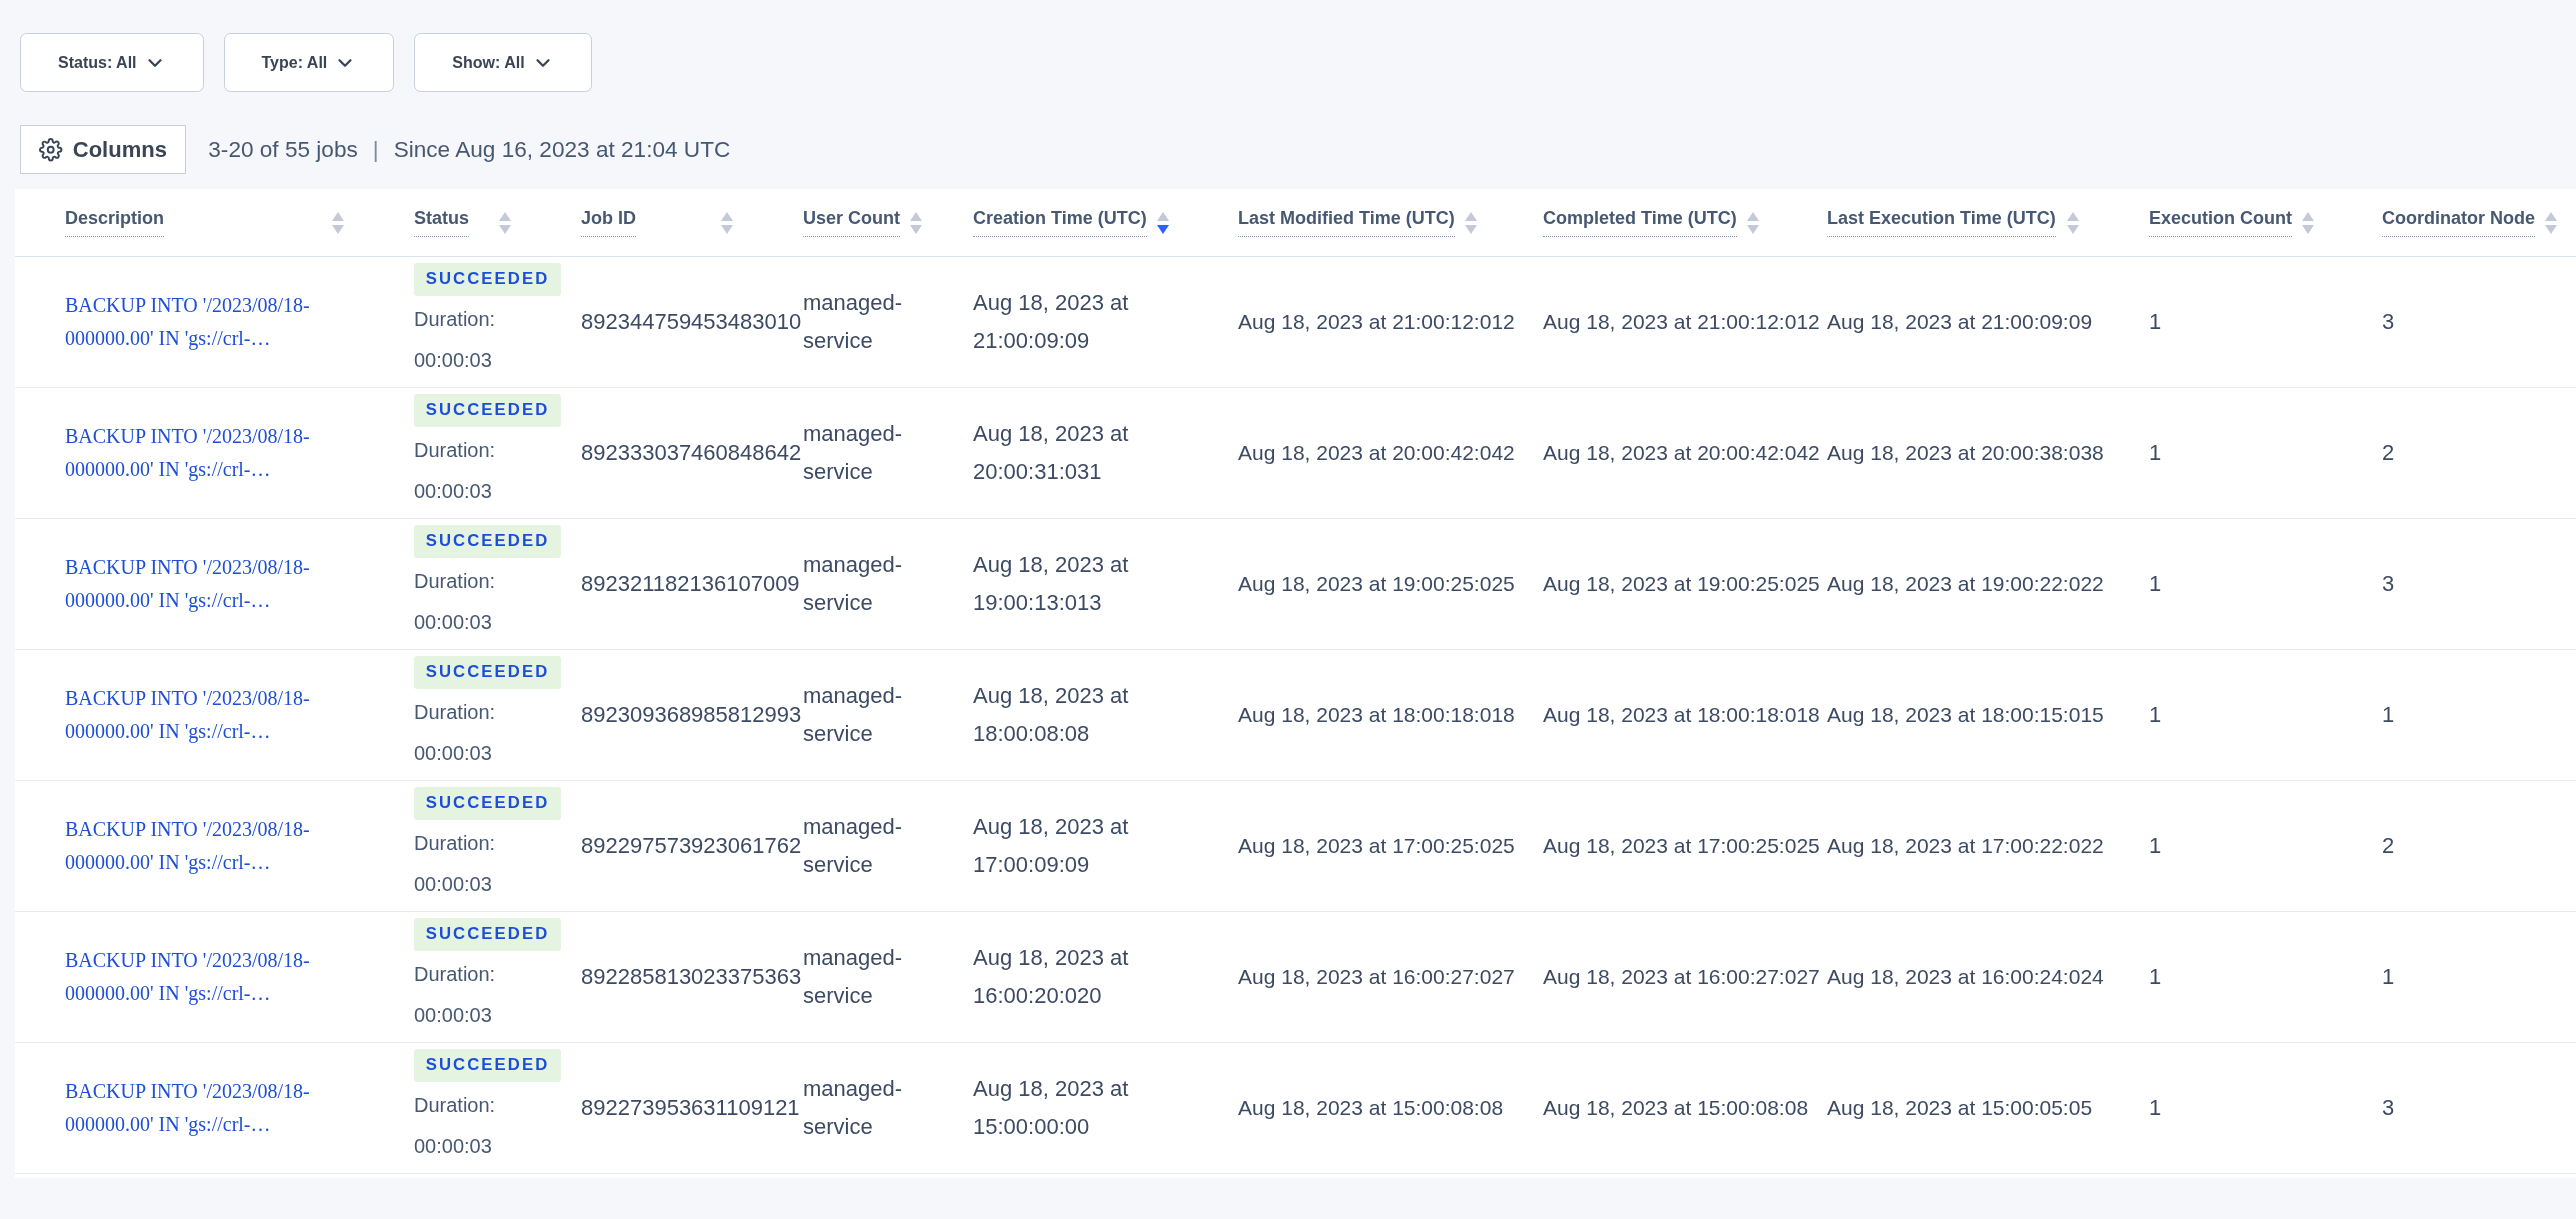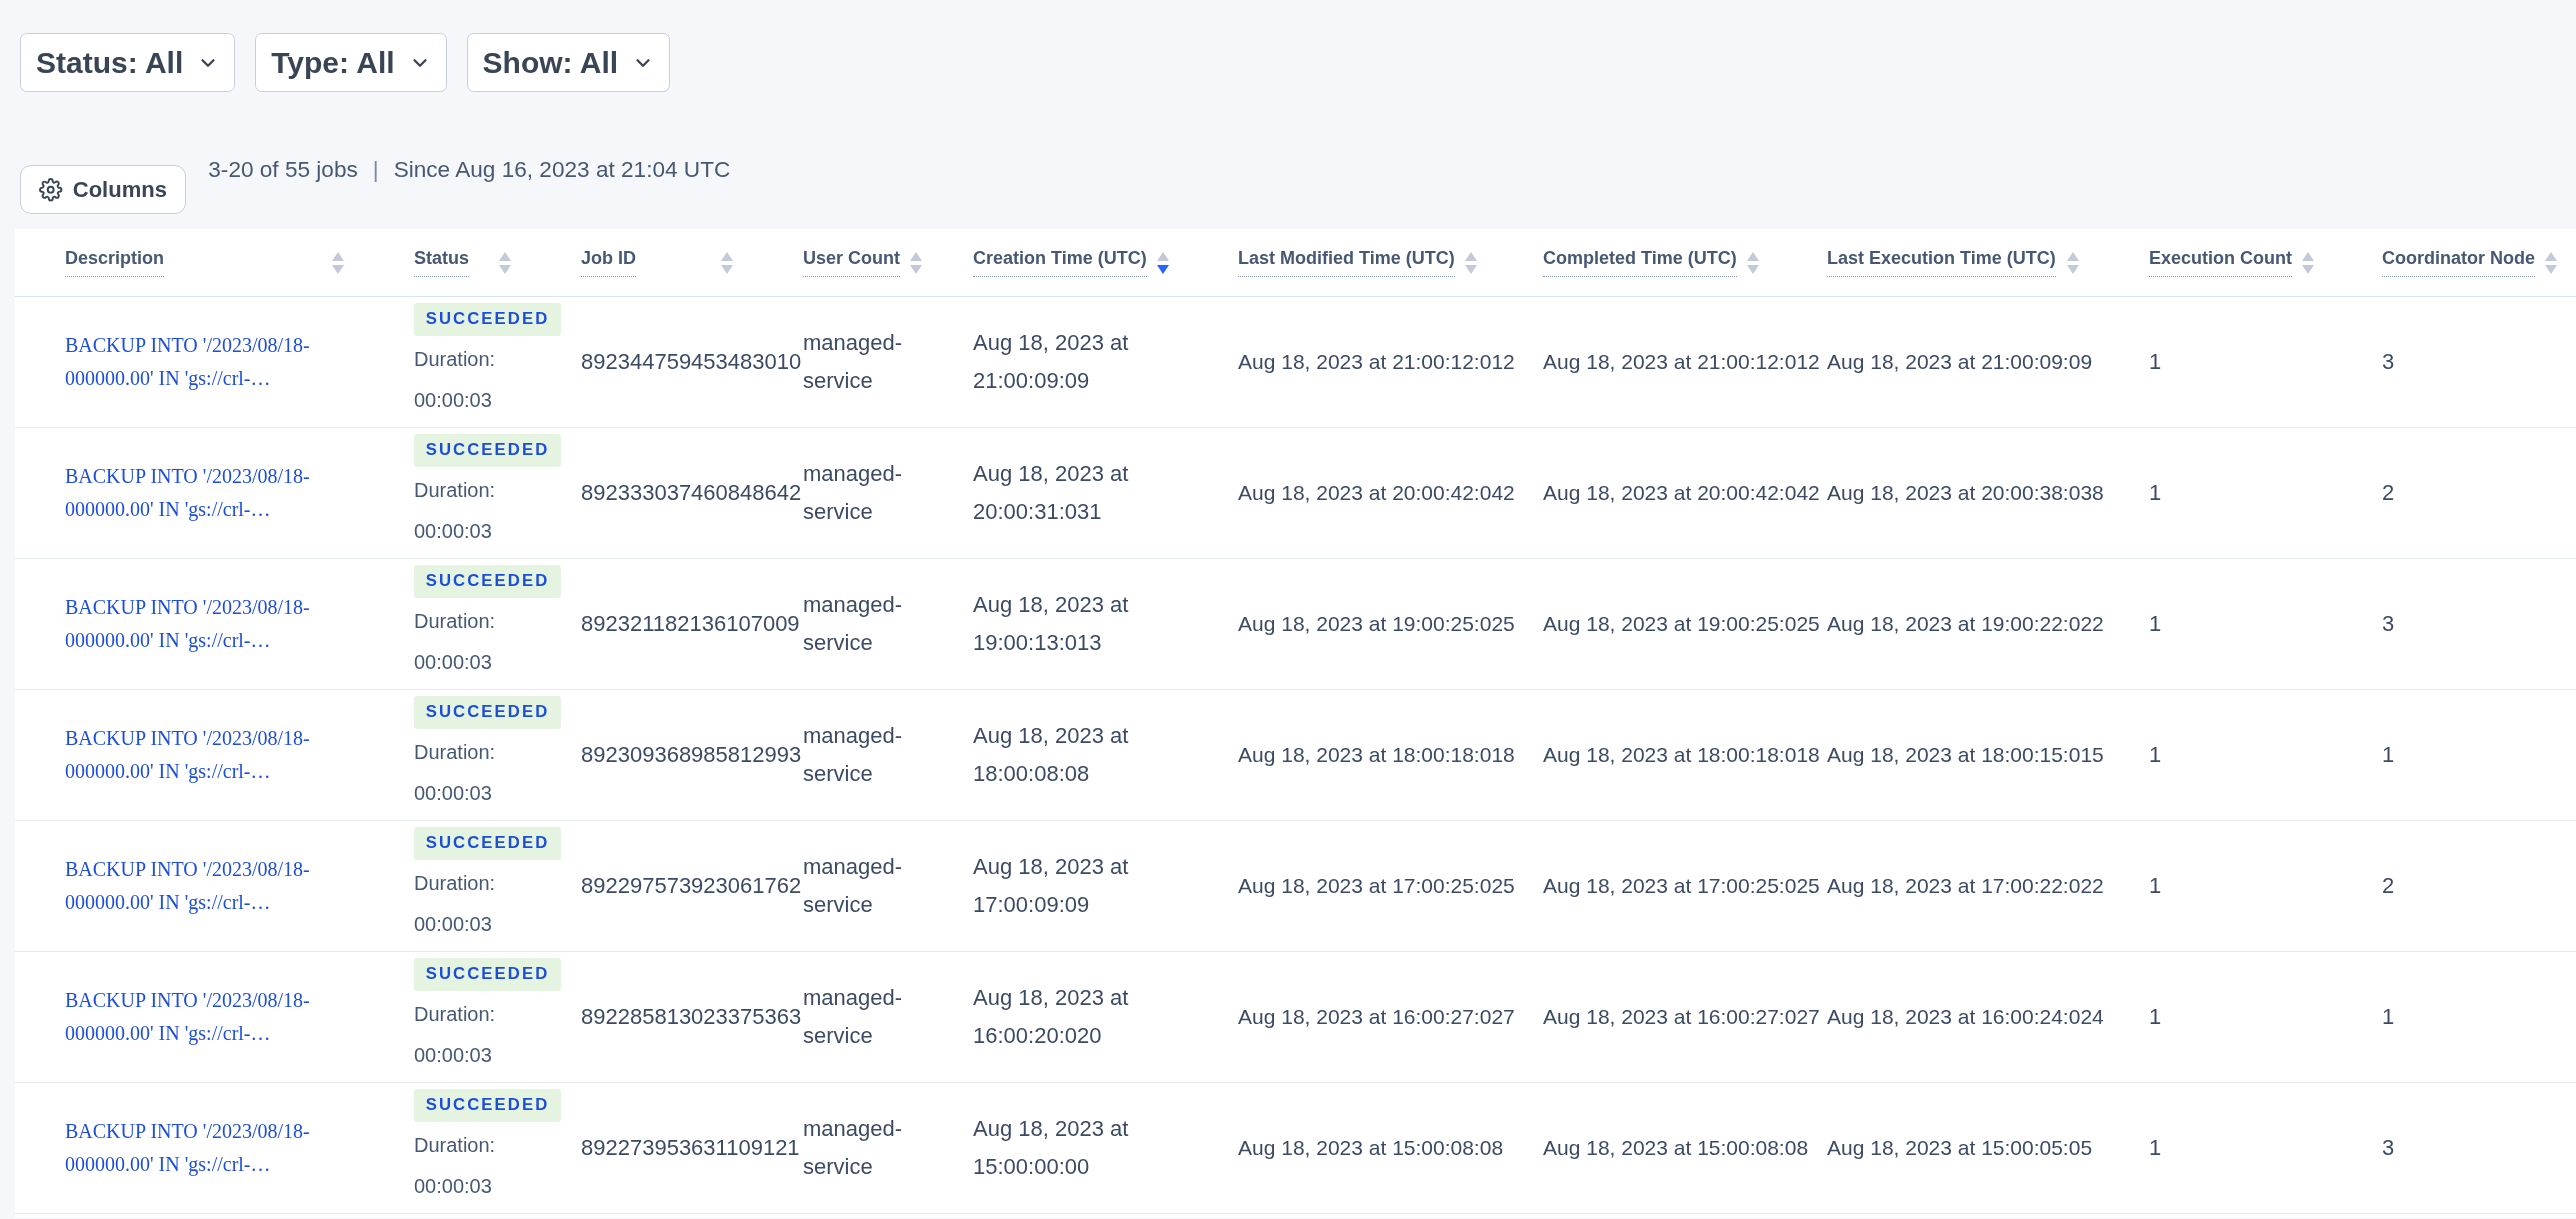--- a/index.html
+++ b/index.html
@@ -10,34 +10,34 @@
     color:#475872;
   }
   
   .page-header { padding:15px 0 0 20px; }
   .page-title {
     font-size:33px; font-weight:700; color:#242A35; line-height:43px;
     letter-spacing:0.2px;
   }
   .filters-row { margin-top:18.4px; display:flex; align-items:center; }
   .filter-btn {
-    height:59px; padding:0 15px; margin-right:20px;
+    height:59px; padding:0 37px; margin-right:20px;
     background:#FFFFFF; border:1.7px solid #C8CEDB; border-radius:6.7px;
-    display:inline-flex; align-items:center; gap:14px;
+    display:inline-flex; align-items:center; gap:7px;
     font-family:"Liberation Sans", sans-serif;
-    font-size:30px; font-weight:700; color:#394455; cursor:pointer;
+    font-size:16px; font-weight:700; color:#394455; cursor:pointer;
   }
   .chevron-down { width:22px; height:22px; stroke:#394455; fill:none; stroke-width:2.5; }
   .toolbar-row { margin-top:33px; display:flex; align-items:center; }
   .columns-btn {
     height:49px; padding:0 18.4px;
-    background:#FFFFFF; border:1.7px solid #C8CEDB; border-radius:11px;
+    background:#FFFFFF; border:1.7px solid #C8CEDB; border-radius:0;
     display:inline-flex; align-items:center; gap:10px;
     font-family:"Liberation Sans", sans-serif;
-    font-size:22px; font-weight:700; color:#394455; cursor:pointer;margin-top:40px;
+    font-size:22px; font-weight:700; color:#394455; cursor:pointer;
   }
   .gear-svg { width:23.4px; height:23.4px; stroke:#394455; fill:none; stroke-width:2; }
   .jobs-summary { margin-left:22px; font-size:22.6px; color:#475872; display:flex; align-items:center; }
   .summary-sep { margin:0 15px; color:#7B8AA3; }
   
   .table-card {
     margin:15px 0 0 15px; width:2561px; background:#FFFFFF;
     min-height:989px;
   }
   table { width:100%; border-collapse:collapse; table-layout:fixed; }

